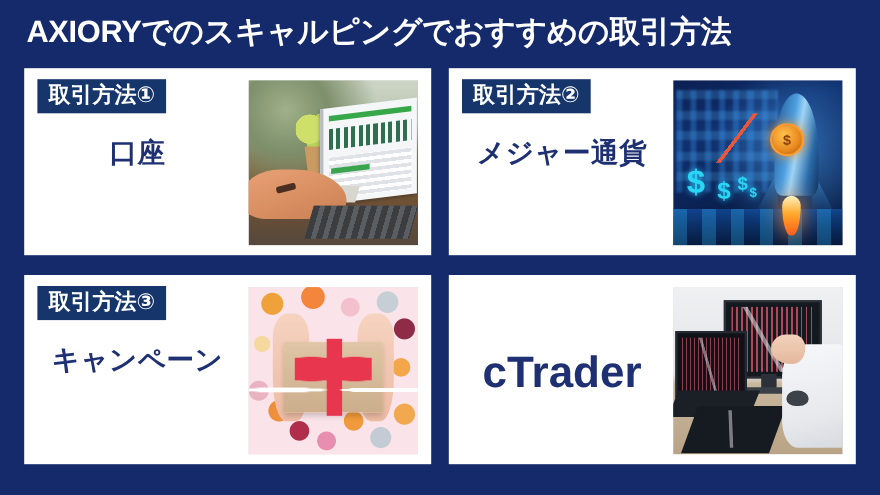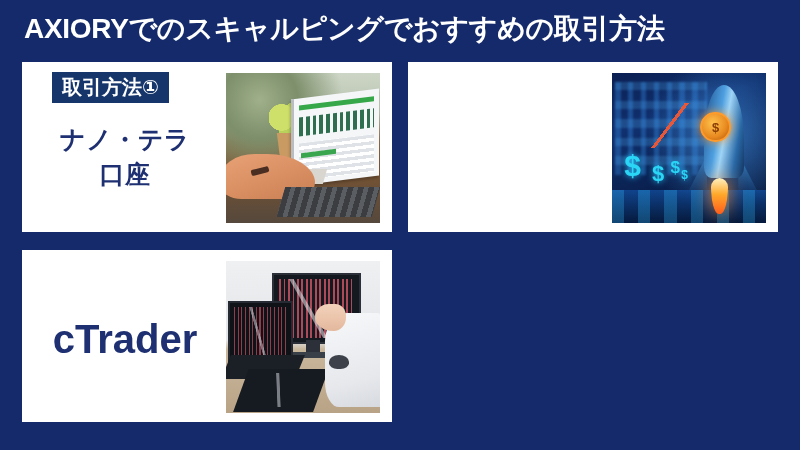--- a/index.html
+++ b/index.html
@@ -66,21 +66,20 @@
     top: 10px;
     background: #15356b;
     color: #ffffff;
     font-size: 20px;
     font-weight: bold;
     padding: 4px 10px 5px 10px;
     line-height: 1.12;
     letter-spacing: 0px;
     white-space: nowrap;
     box-sizing: border-box;
-    margin-left: 18px;
   }
   .card-label {
     position: absolute;
     left: 0;
     top: 60px;
     width: 206px;
     color: #1e3071;
     font-size: 25px;
     font-weight: bold;
     text-align: center;
@@ -402,21 +401,20 @@
 <div class="poster">
 
   <div class="poster-title">AXIORYでのスキャルピングでおすすめの取引方法</div>
 
   <div class="card-grid">
 
     <div class="card">
       <div class="card-left">
         <div class="badge">取引方法①</div>
         <div class="card-label">
-          <div>ナノ・テラ</div>
           <div>口座</div>
         </div>
       </div>
       <div class="card-thumb">
         <div class="img-laptop">
           <div class="leaves"></div>
           <div class="pot"></div>
           <div class="screen">
             <div class="bar-green"></div>
             <div class="bars"></div>
@@ -425,38 +423,63 @@
           </div>
           <div class="trackpad"></div>
           <div class="hands"></div>
           <div class="wrist-band"></div>
           <div class="keyboard"></div>
         </div>
       </div>
     </div>
 
     <div class="card">
+      <div class="card-left">
+        <div class="badge">取引方法②</div>
+        <div class="card-label">
+          <div>メジャー通貨</div>
+        </div>
+      </div>
       <div class="card-thumb">
         <div class="img-rocket">
           <div class="glow-panels"></div>
           <div class="redline"></div>
           <div class="floor"></div>
           <div class="rocket-fin-l"></div>
           <div class="rocket-fin-r"></div>
           <div class="rocket-body"></div>
           <div class="flame"></div>
           <div class="coin">$</div>
           <div class="dollar d1">$</div>
           <div class="dollar d2">$</div>
           <div class="dollar d3">$</div>
           <div class="dollar d4">$</div>
         </div>
       </div>
     </div>
 
+    <div class="card">
+      <div class="card-left">
+        <div class="badge">取引方法③</div>
+        <div class="card-label">
+          <div>キャンペーン</div>
+        </div>
+      </div>
+      <div class="card-thumb">
+        <div class="img-gift">
+          <div class="confetti"></div>
+          <div class="hand-l"></div>
+          <div class="hand-r"></div>
+          <div class="giftbox"></div>
+          <div class="ribbon-v"></div>
+          <div class="bow"></div>
+          <div class="nails"></div>
+        </div>
+      </div>
+    </div>
 
     <div class="card">
       <div class="card-left">
         <div class="card-label ctrader">
           <div>cTrader</div>
         </div>
       </div>
       <div class="card-thumb">
         <div class="img-desk">
           <div class="monitor">

